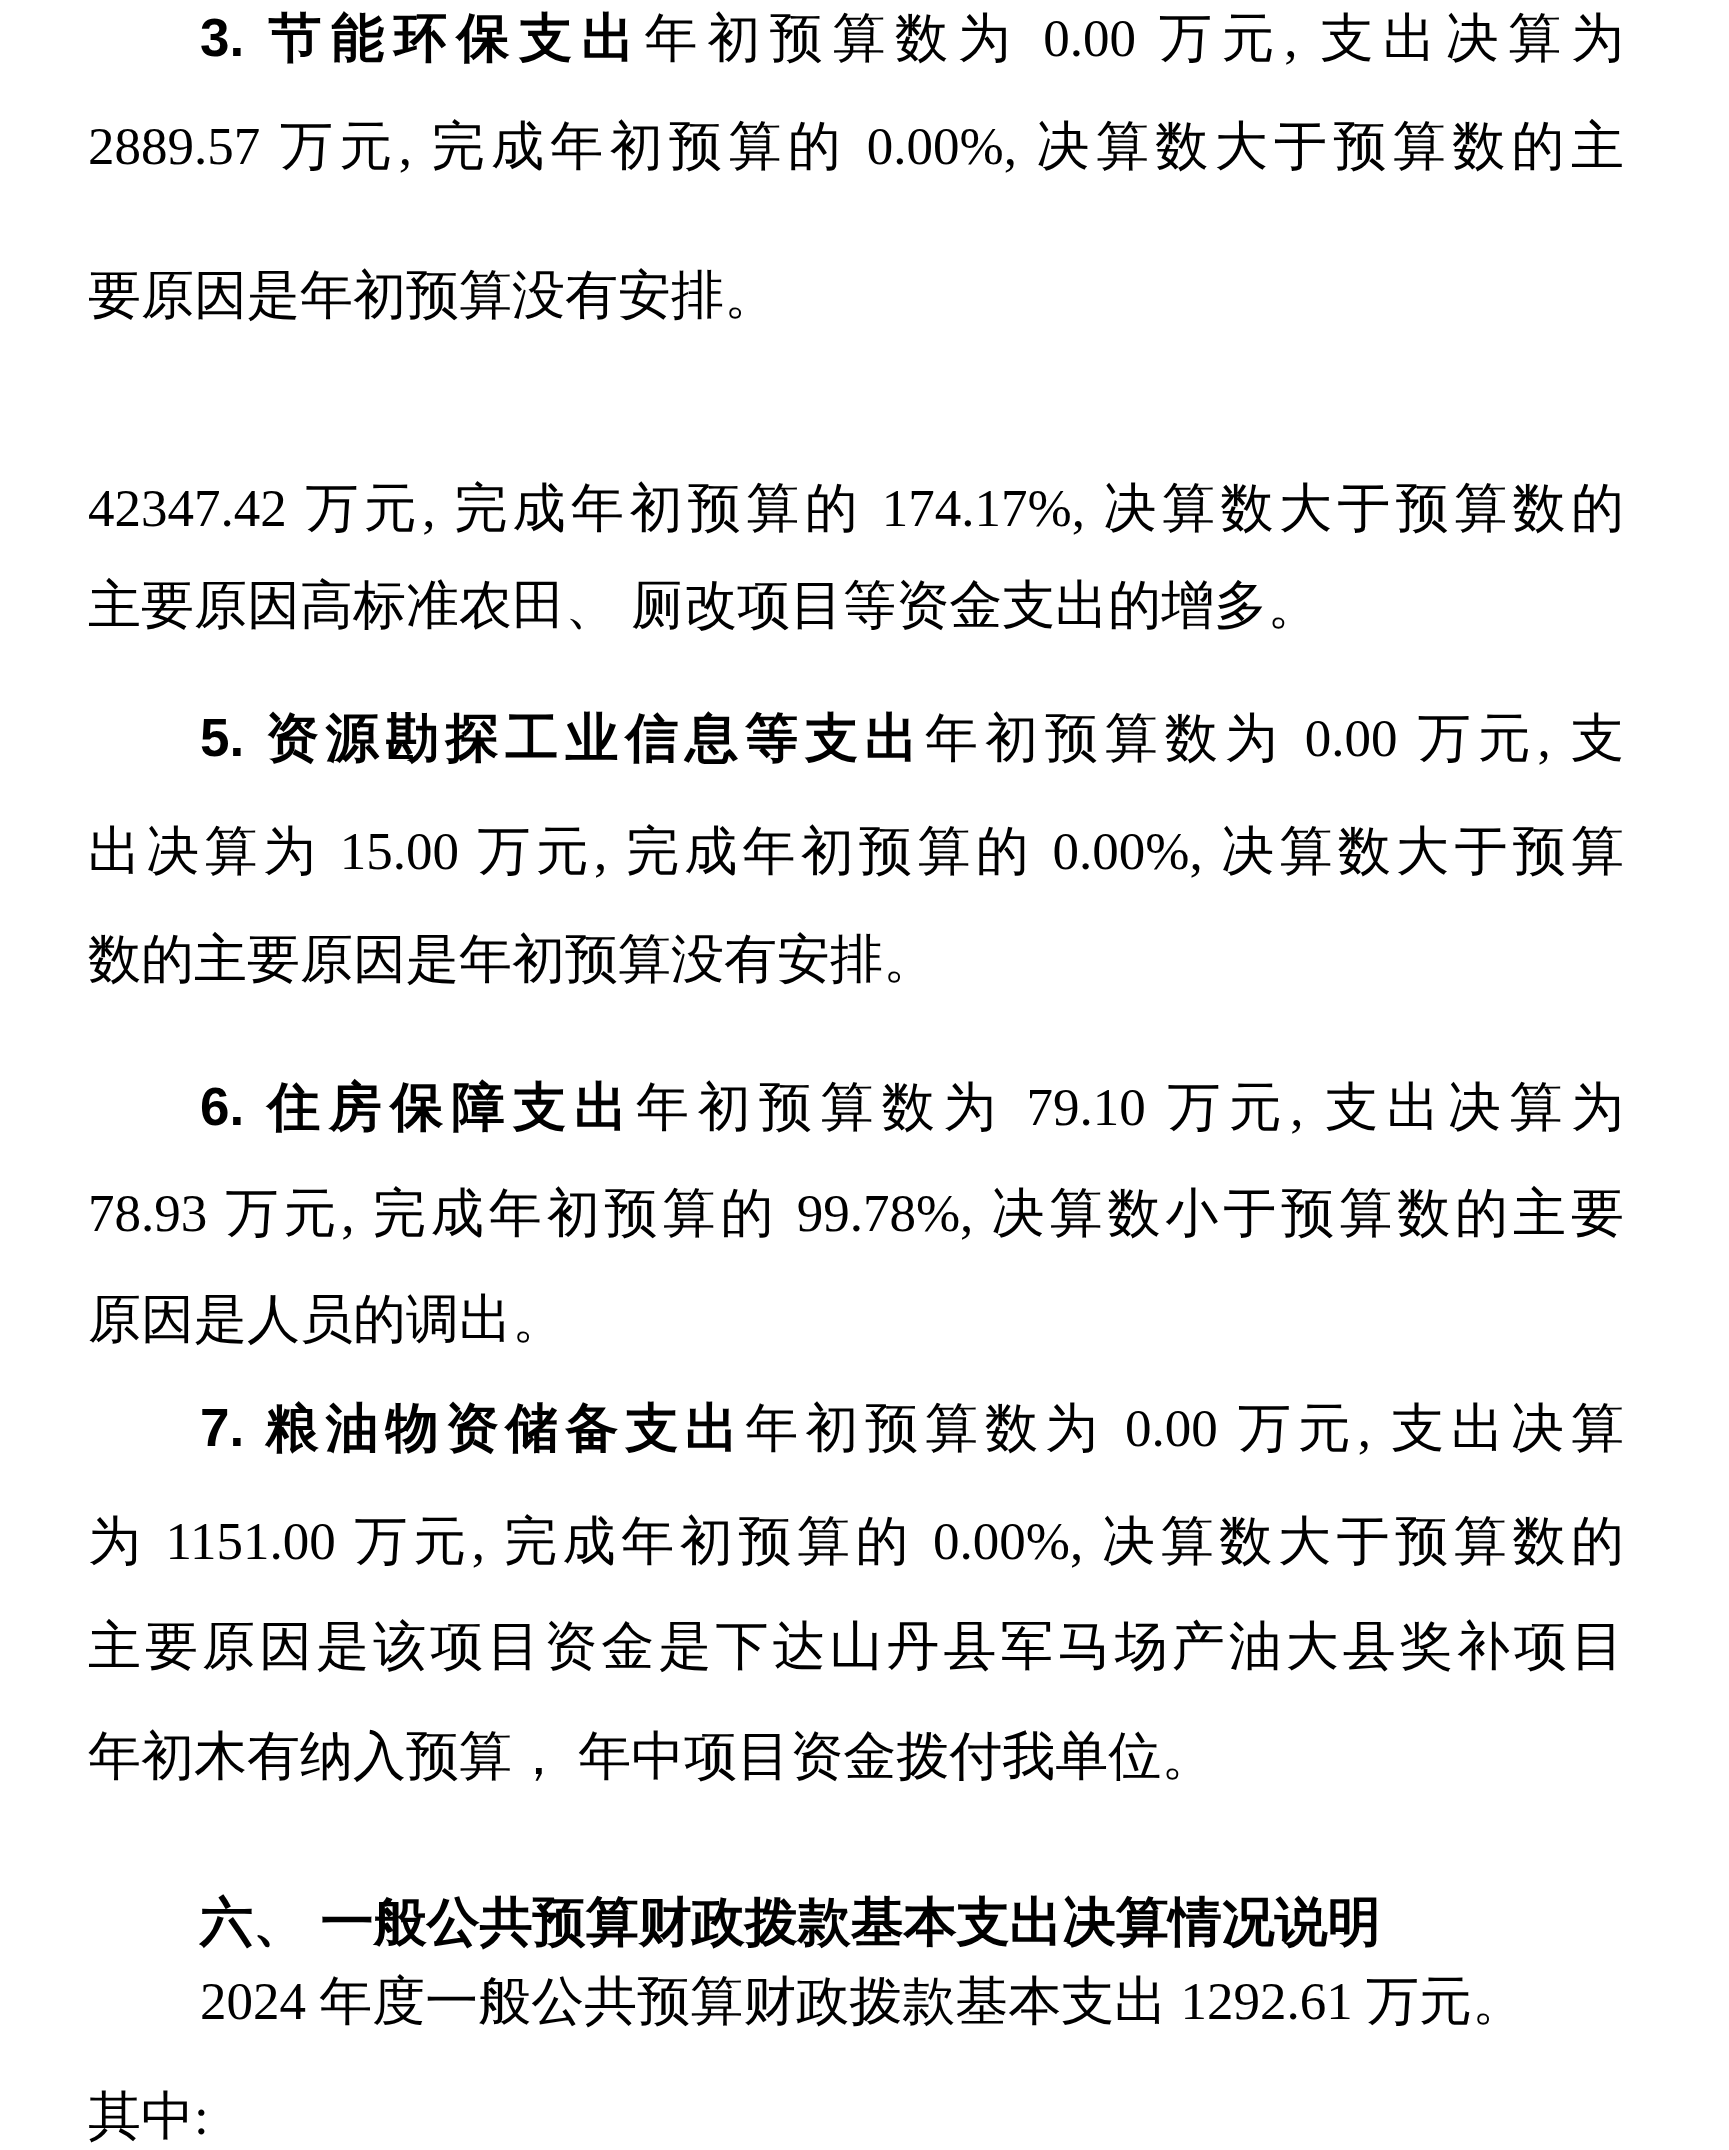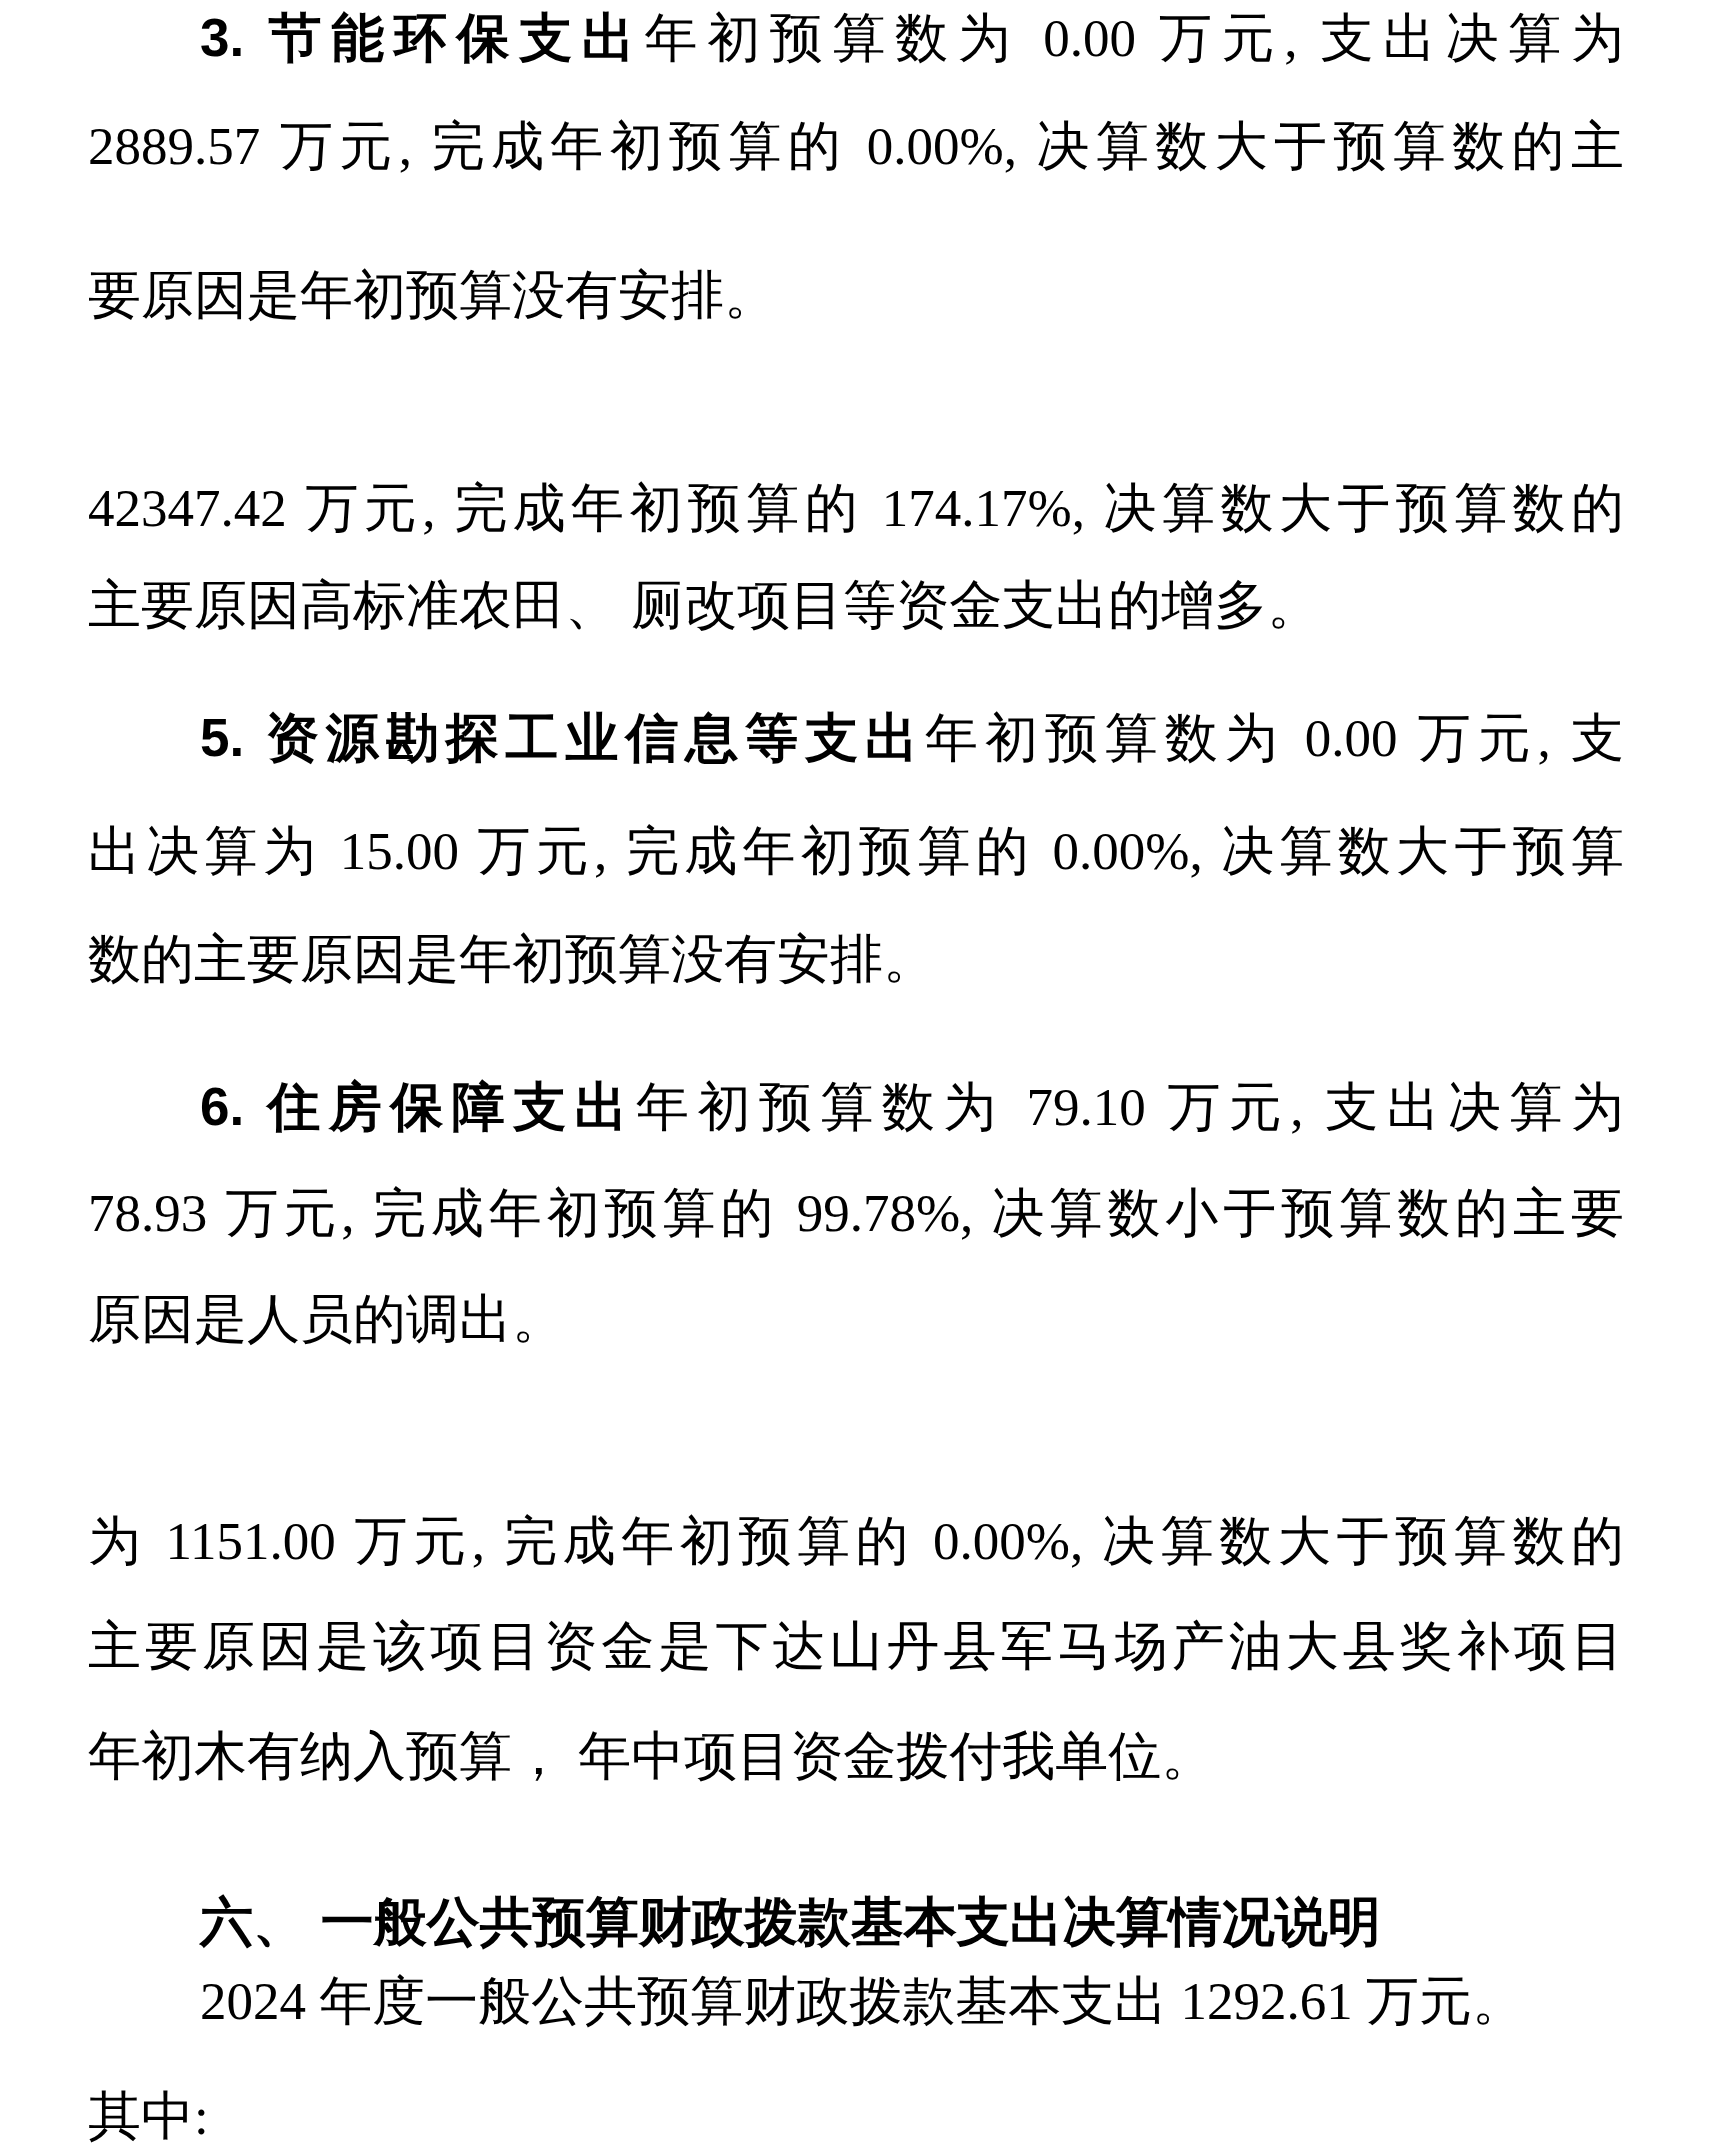--- a/index.html
+++ b/index.html
@@ -77,20 +77,21 @@
   <div class="line l8 just"><span>出决算为 15.00 万元, 完成年初预算的 0.00%, 决算数大于预算</span></div>
 
   <div class="line l9"><span>数的主要原因是年初预算没有安排。</span></div>
 
   <div class="line l10 just ind"><span class="lead">6. 住房保障支出</span><span>年初预算数为 79.10 万元, 支出决算为</span></div>
 
   <div class="line l11 just"><span>78.93 万元, 完成年初预算的 99.78%, 决算数小于预算数的主要</span></div>
 
   <div class="line l12"><span>原因是人员的调出。</span></div>
 
+  <div class="line l13 just ind"><span class="lead">7. 粮油物资储备支出</span><span>年初预算数为 0.00 万元, 支出决算</span></div>
 
   <div class="line l14 just"><span>为 1151.00 万元, 完成年初预算的 0.00%, 决算数大于预算数的</span></div>
 
   <div class="line l15 just"><span>主要原因是该项目资金是下达山丹县军马场产油大县奖补项目</span></div>
 
   <div class="line l16"><span>年初木有纳入预算， 年中项目资金拨付我单位。</span></div>
 
   <div class="line l17 ind"><span class="lead">六、 一般公共预算财政拨款基本支出决算情况说明</span></div>
 
   <div class="line l18 ind"><span>2024 年度一般公共预算财政拨款基本支出 1292.61 万元。</span></div>

